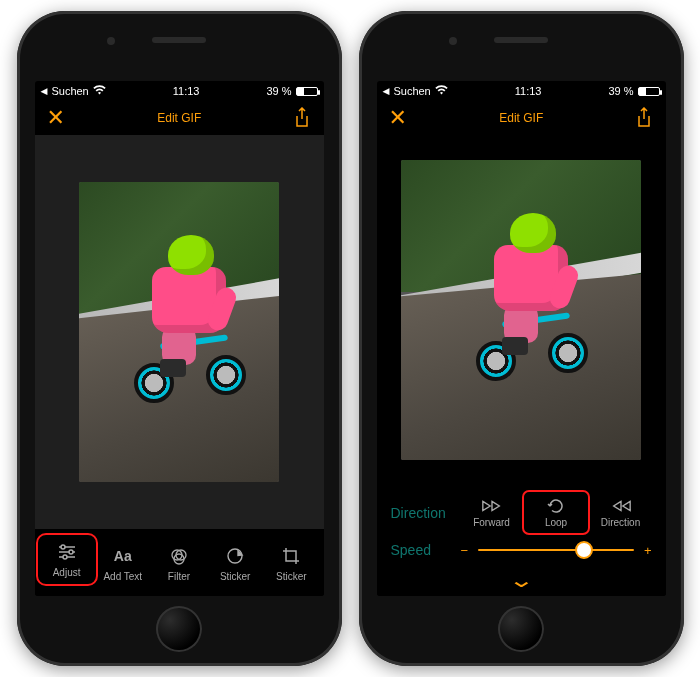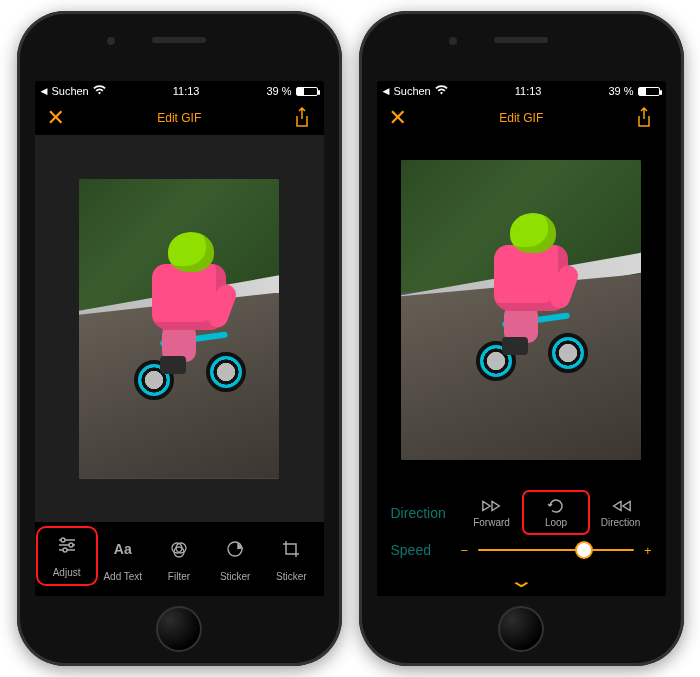--- a/index.html
+++ b/index.html
@@ -100,21 +100,21 @@
   .wheel{position:absolute; width:40px;height:40px; border:4px solid #111; border-radius:50%; background:radial-gradient(circle,#bbb 0 40%,#111 41% 55%,#00bcd4 56% 100%);}
   .wheel.front{ top:120px; left:82px; }
   .wheel.back{ top:128px; left:10px; }
   .frame{position:absolute; top:104px;left:36px;width:68px;height:6px;background:#00bcd4;border-radius:3px;transform:rotate(-8deg);}
   
   .toolbar {
     display:flex; justify-content:space-around; align-items:flex-end;
     padding: 8px 4px 14px 4px; background:#000;
   }
   .tool {
-    display:flex; flex-direction:column; align-items:center; gap:11px;
+    display:flex; flex-direction:column; align-items:center; gap:4px;
     font-size:10px; color:#aaa; width:54px; position:relative;
   }
   .tool .ic { width:22px;height:22px; display:flex;align-items:center;justify-content:center; color:#aaa;}
   .tool.highlight { outline:2px solid #ff1a1a; outline-offset:2px; border-radius:6px; padding:4px 0;justify-content:space-between;}
   
   .panel {
     padding: 8px 14px 6px 14px; background:#000; font-size:13px;
     display:flex; flex-direction:column; gap:10px;
   }
   .row { display:flex; align-items:center; }

